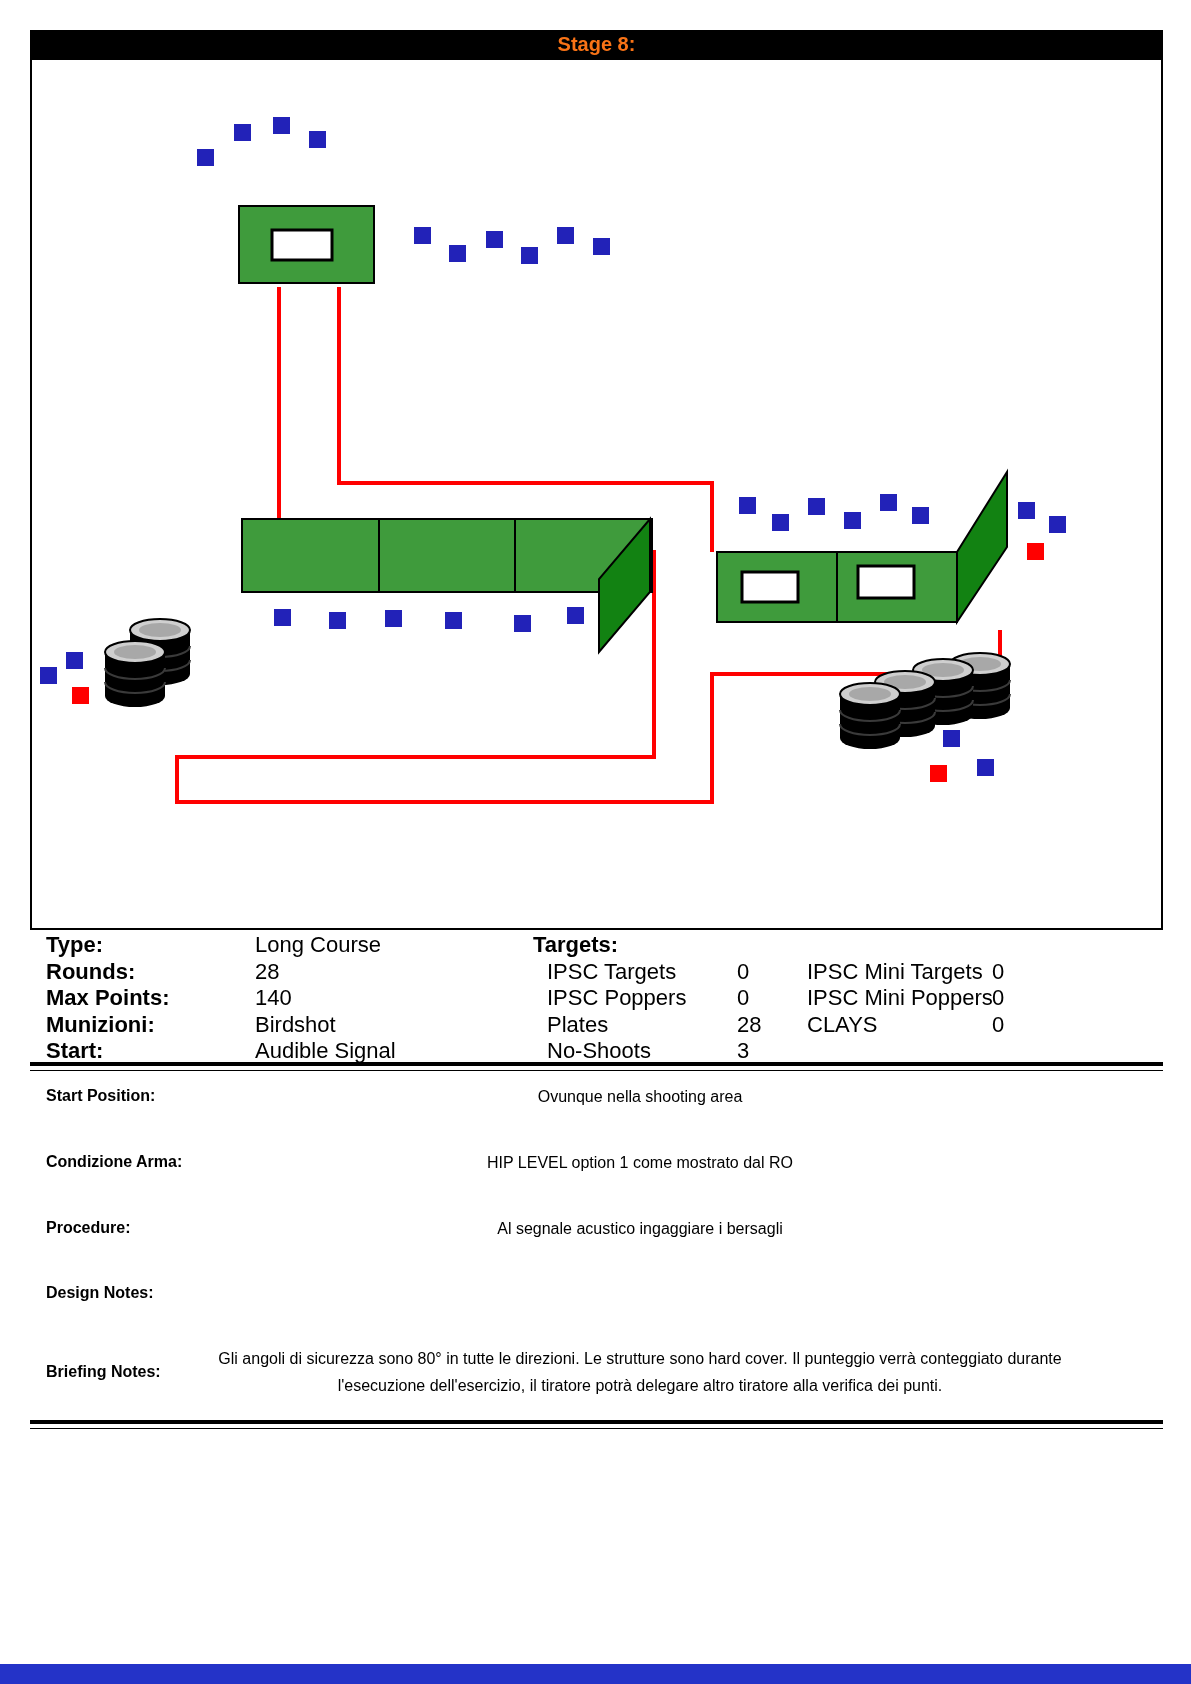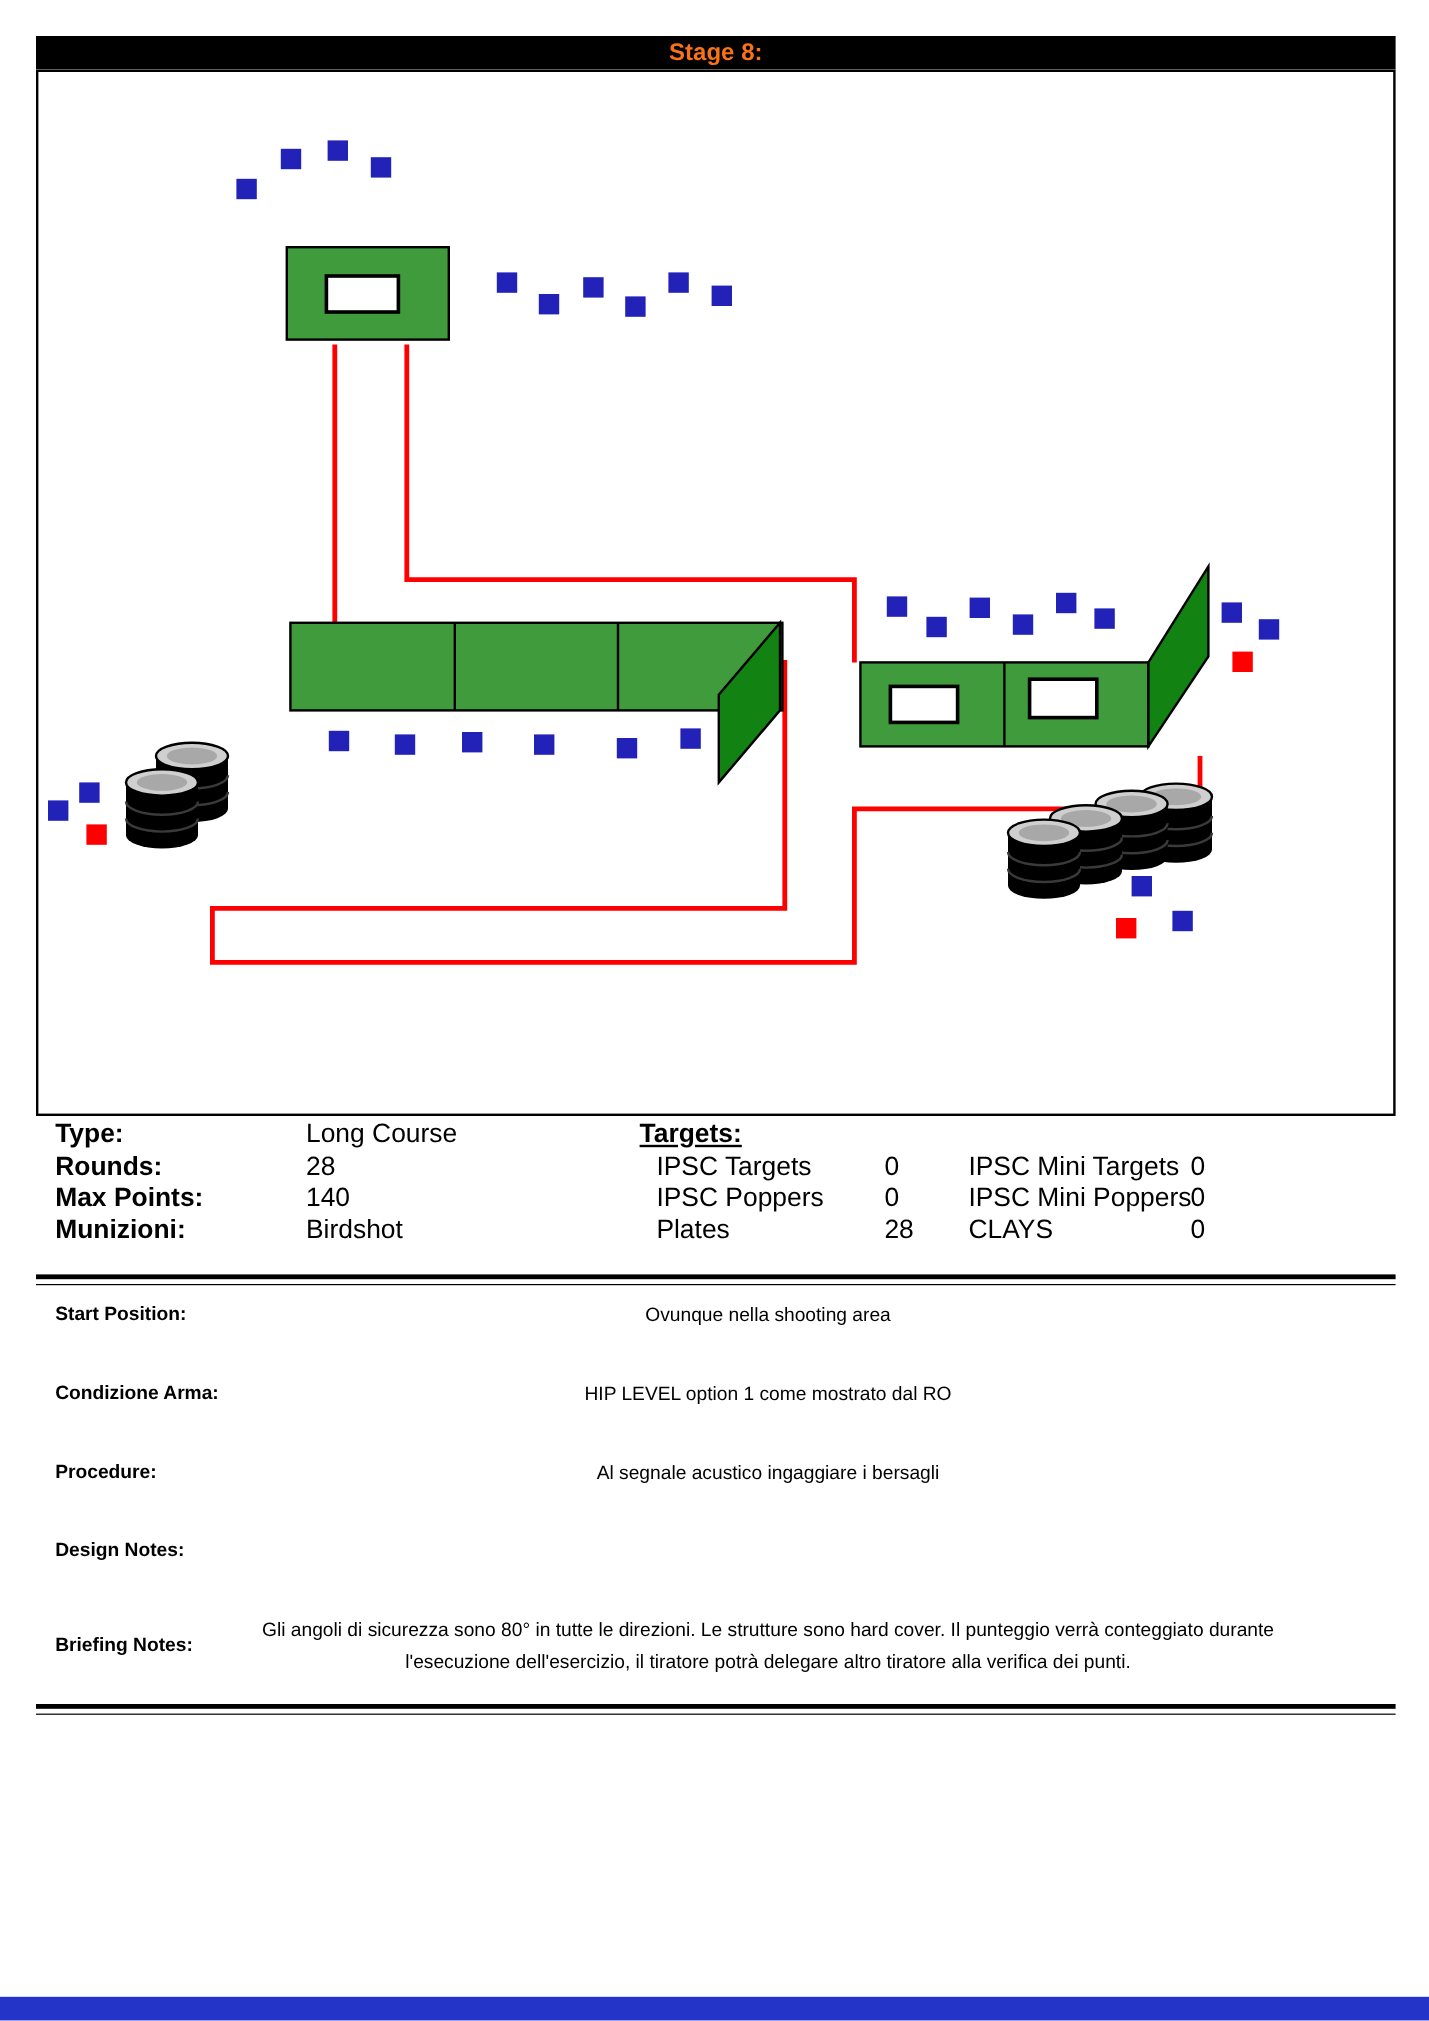--- a/index.html
+++ b/index.html
@@ -15,21 +15,21 @@
     border:2px solid #000; background:#fff; }
   .diagram-frame svg { width:100%; height:100%; display:block; }
 
   .info-section { position:absolute; left:30px; top:932px; width:1133px; font-size:22px; }
   .info-row { position:relative; height:26.5px; }
   .info-row .c { position:absolute; white-space:nowrap; top:0; }
   .b  { font-weight:bold; }
   .c0 { left:16px; }
   .c1 { left:205px;margin-left:20px; }
   .c2 { left:517px; }
-  .c2h{ left:503px;text-decoration:underline; }
+  .c2h{ left:503px; }
   .c3 { left:707px; }
   .c4 { left:777px; }
   .c5 { left:962px; }
 
   .divider { position:absolute; left:30px; width:1133px; height:9px;
     border-top:4px solid #000; border-bottom:1px solid #000; }
   .divider-top { top:1062px; }
   .divider-bottom { top:1420px; }
 
   .note-row { position:absolute; left:30px; width:1133px; font-size:16px; }
@@ -150,20 +150,26 @@
         <span class="c c5">0</span>
       </div>
       <div class="info-row">
         <span class="c c0 b">Munizioni:</span>
         <span class="c c1">Birdshot</span>
         <span class="c c2">Plates</span>
         <span class="c c3">28</span>
         <span class="c c4">CLAYS</span>
         <span class="c c5">0</span>
       </div>
+      <div class="info-row">
+        <span class="c c0 b">Start:</span>
+        <span class="c c1">Audible Signal</span>
+        <span class="c c2">No-Shoots</span>
+        <span class="c c3">3</span>
+      </div>
     </div>
 
   <div class="divider divider-top"></div>
 
   <div id="notes-host">
       <div class="note-row" style="top: 1076px; height: 40px;">
         <div class="note-label">Start Position:</div>
         <div class="note-text">Ovunque nella shooting area</div>
       </div>
       <div class="note-row" style="top: 1142px; height: 40px;">

